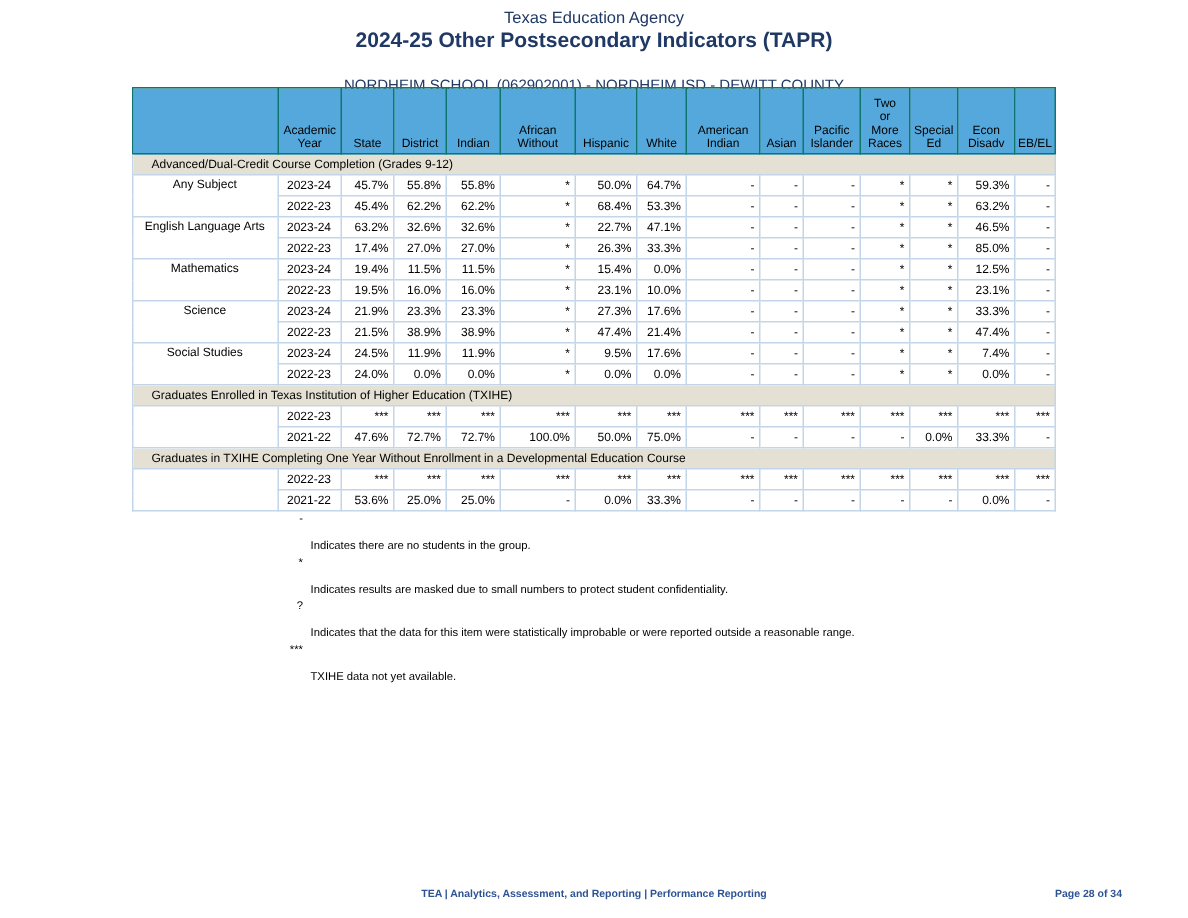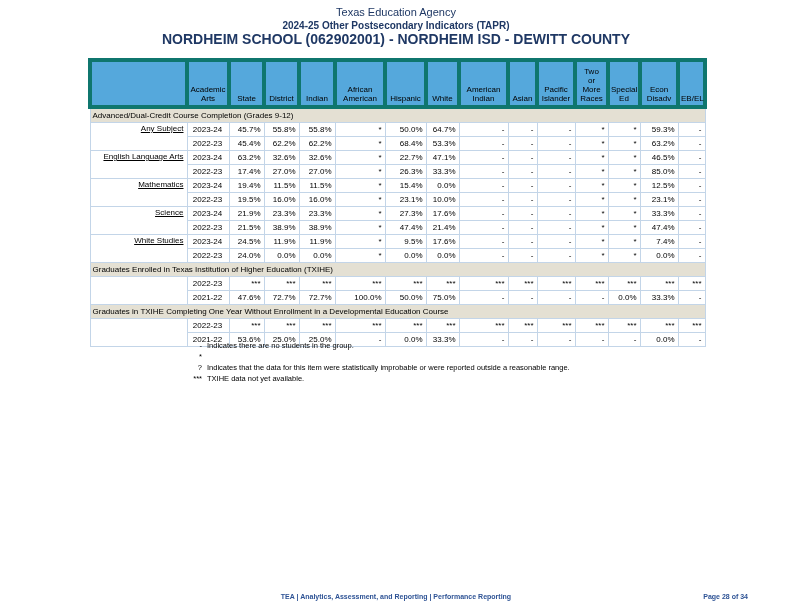--- a/index.html
+++ b/index.html
@@ -6,56 +6,56 @@
   body {
     width:792px; height:612px; background:#ffffff; position:relative;
     font-family:"Liberation Sans", sans-serif; color:#000;
     overflow:hidden;
   }
   .page { position:absolute; inset:0; }
 
   
   .titleblock { position:absolute; top:6px; left:0; width:792px; text-align:center; color:var(--title-color,#1f3864); }
   .t1 { font-size:11px; line-height:13px; }
-  .t2 { font-size:10px; font-weight:bold; line-height:14px; }
-  .t3 { font-size:14px; font-weight:bold; line-height:11px; margin-top:1px; }
+  .t2 { font-size:14px; font-weight:bold; line-height:14px; }
+  .t3 { font-size:10px; font-weight:normal; line-height:11px; margin-top:19px; }
 
   
   table.tapr {
     position:absolute; left:88px; top:58px; width:615px;
     border-collapse:collapse; table-layout:fixed;
     font-size:8px;
   }
   table.tapr th {
     background:var(--header-bg,#55a8dc);
-    border:4px solid #0f766e;
+    border:1px solid #0f766e;
     vertical-align:bottom; text-align:center;
     font-weight:normal; white-space:pre-line;
     padding:1px 1px 2px 1px; line-height:9px;
     height:40px;
   }
   table.tapr td {
     border:1px solid #c3d5e8;
     height:11px; line-height:10px;
     padding:1px 3px 1px 2px;
     background:#fff;
   }
   table.tapr td.num  { text-align:right; white-space:nowrap; }
   table.tapr td.year { text-align:center; white-space:nowrap; }
-  table.tapr td.label{ text-align:right; vertical-align:top; white-space:nowrap; overflow:hidden;text-decoration:underline; }
+  table.tapr td.label{ text-align:center; vertical-align:top; white-space:nowrap; overflow:hidden; }
   table.tapr tr.sectionrow td {
     background:var(--section-bg,#e4e0d3);
-    text-align:left; padding-left:2px; white-space:nowrap; overflow:hidden;
+    text-align:left; padding-left:12px; white-space:nowrap; overflow:hidden;
   }
 
   
   .footnotes { position:absolute; left:186px; top:340px; font-size:7.5px; }
   .fnline { display:flex; line-height:11px; }
   .fnsym  { width:16px; text-align:right; margin-right:5px; flex:none; }
-  .fntext { text-align:left; }
+  .fntext { text-align:left;margin-top:18px; }
 
   
   .footer-center {
     position:absolute; left:0; top:593px; width:792px; text-align:center;
     font-size:7px; font-weight:bold; color:var(--footer-color,#2e5395);
   }
   .footer-page {
     position:absolute; right:44px; top:593px;
     font-size:7px; font-weight:bold; color:var(--footer-color,#2e5395);
   }
@@ -86,26 +86,26 @@
         <col style="width: 38px;">
         <col style="width: 33px;">
         <col style="width: 32px;">
         <col style="width: 38px;">
         <col style="width: 27px;">
       </colgroup>
     <thead>
         <tr>
           <th></th>
           <th>Academic
-Arts</th>
+Year</th>
           <th>State</th>
           <th>District</th>
           <th>Indian</th>
           <th>African
-American</th>
+Without</th>
           <th>Hispanic</th>
           <th>White</th>
           <th>American
 Indian</th>
           <th>Asian</th>
           <th>Pacific
 Islander</th>
           <th>Two
 or
 More
@@ -247,21 +247,21 @@
           <td class="num">21.4%</td>
           <td class="num">-</td>
           <td class="num">-</td>
           <td class="num">-</td>
           <td class="num">*</td>
           <td class="num">*</td>
           <td class="num">47.4%</td>
           <td class="num">-</td>
         </tr>
         <tr>
-          <td class="label" rowspan="2">White Studies</td>
+          <td class="label" rowspan="2">Social Studies</td>
           <td class="year">2023-24</td>
           <td class="num">24.5%</td>
           <td class="num">11.9%</td>
           <td class="num">11.9%</td>
           <td class="num">*</td>
           <td class="num">9.5%</td>
           <td class="num">17.6%</td>
           <td class="num">-</td>
           <td class="num">-</td>
           <td class="num">-</td>
@@ -361,20 +361,21 @@
       </tbody>
   </table>
 
   <div class="footnotes">
       <div class="fnline">
         <span class="fnsym">-</span>
         <span class="fntext">Indicates there are no students in the group.</span>
       </div>
       <div class="fnline">
         <span class="fnsym">*</span>
+        <span class="fntext">Indicates results are masked due to small numbers to protect student confidentiality.</span>
       </div>
       <div class="fnline">
         <span class="fnsym">?</span>
         <span class="fntext">Indicates that the data for this item were statistically improbable or were reported outside a reasonable range.</span>
       </div>
       <div class="fnline">
         <span class="fnsym">***</span>
         <span class="fntext">TXIHE data not yet available.</span>
       </div>
     </div>

